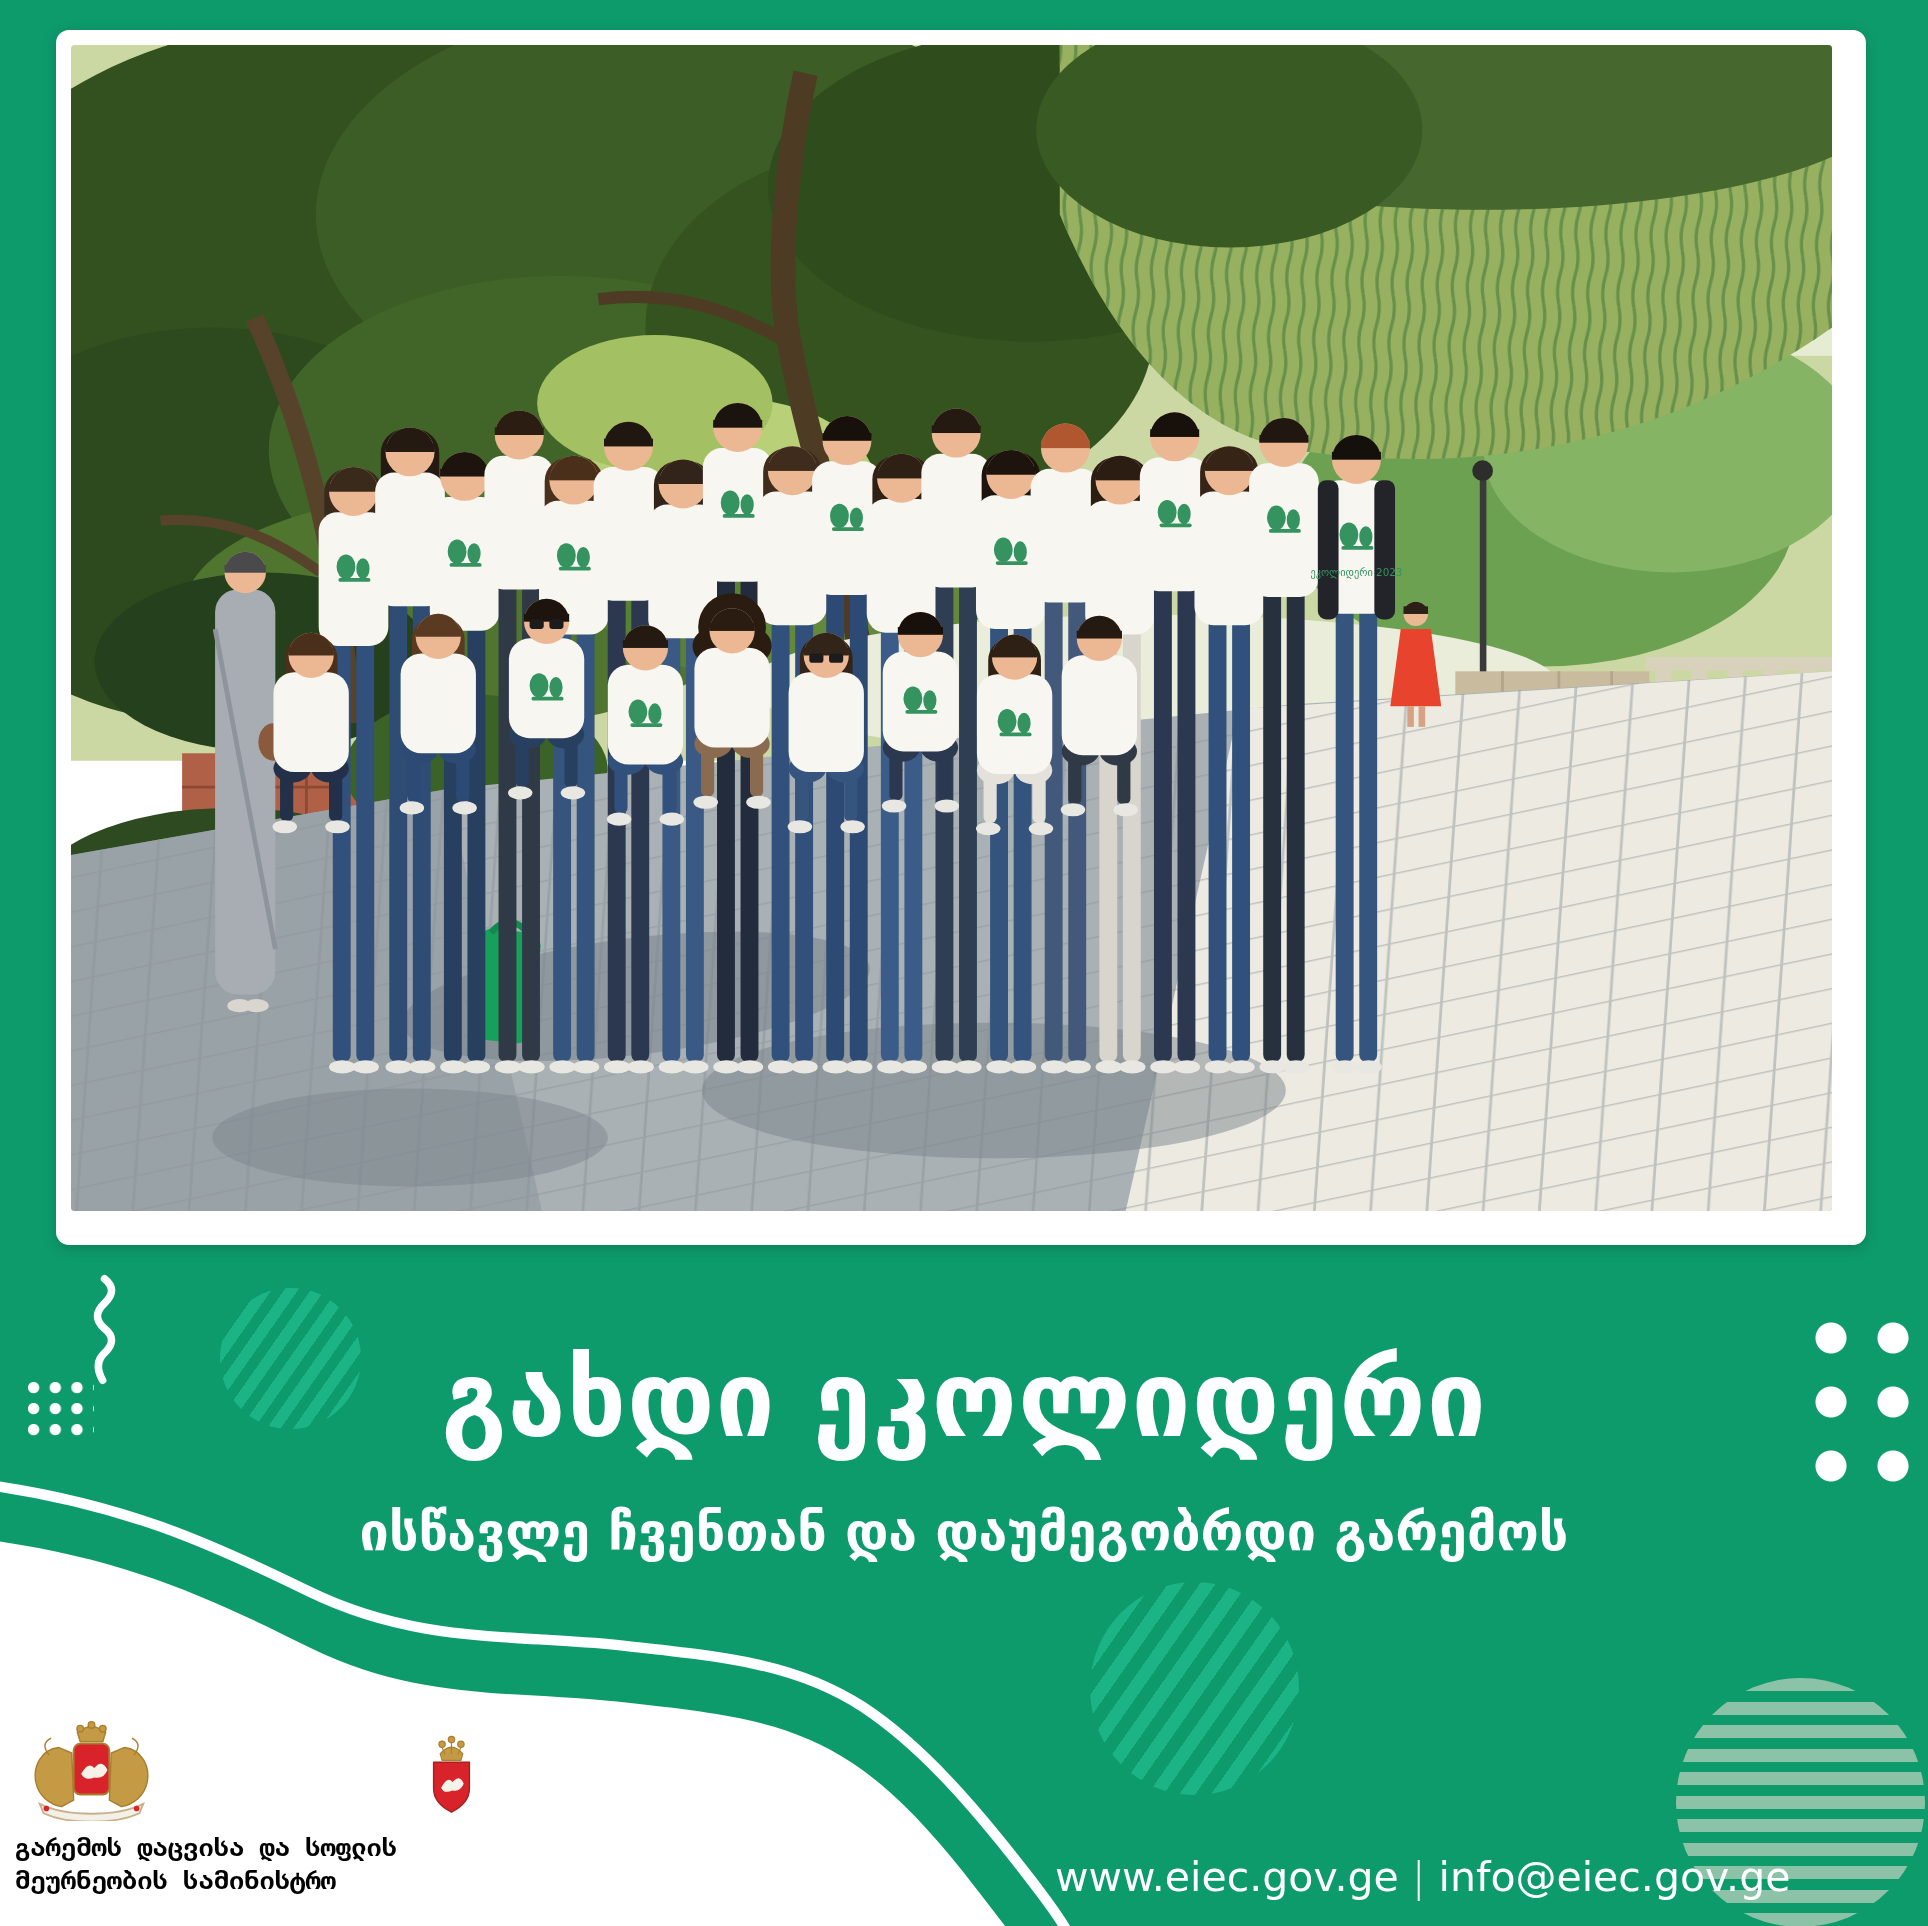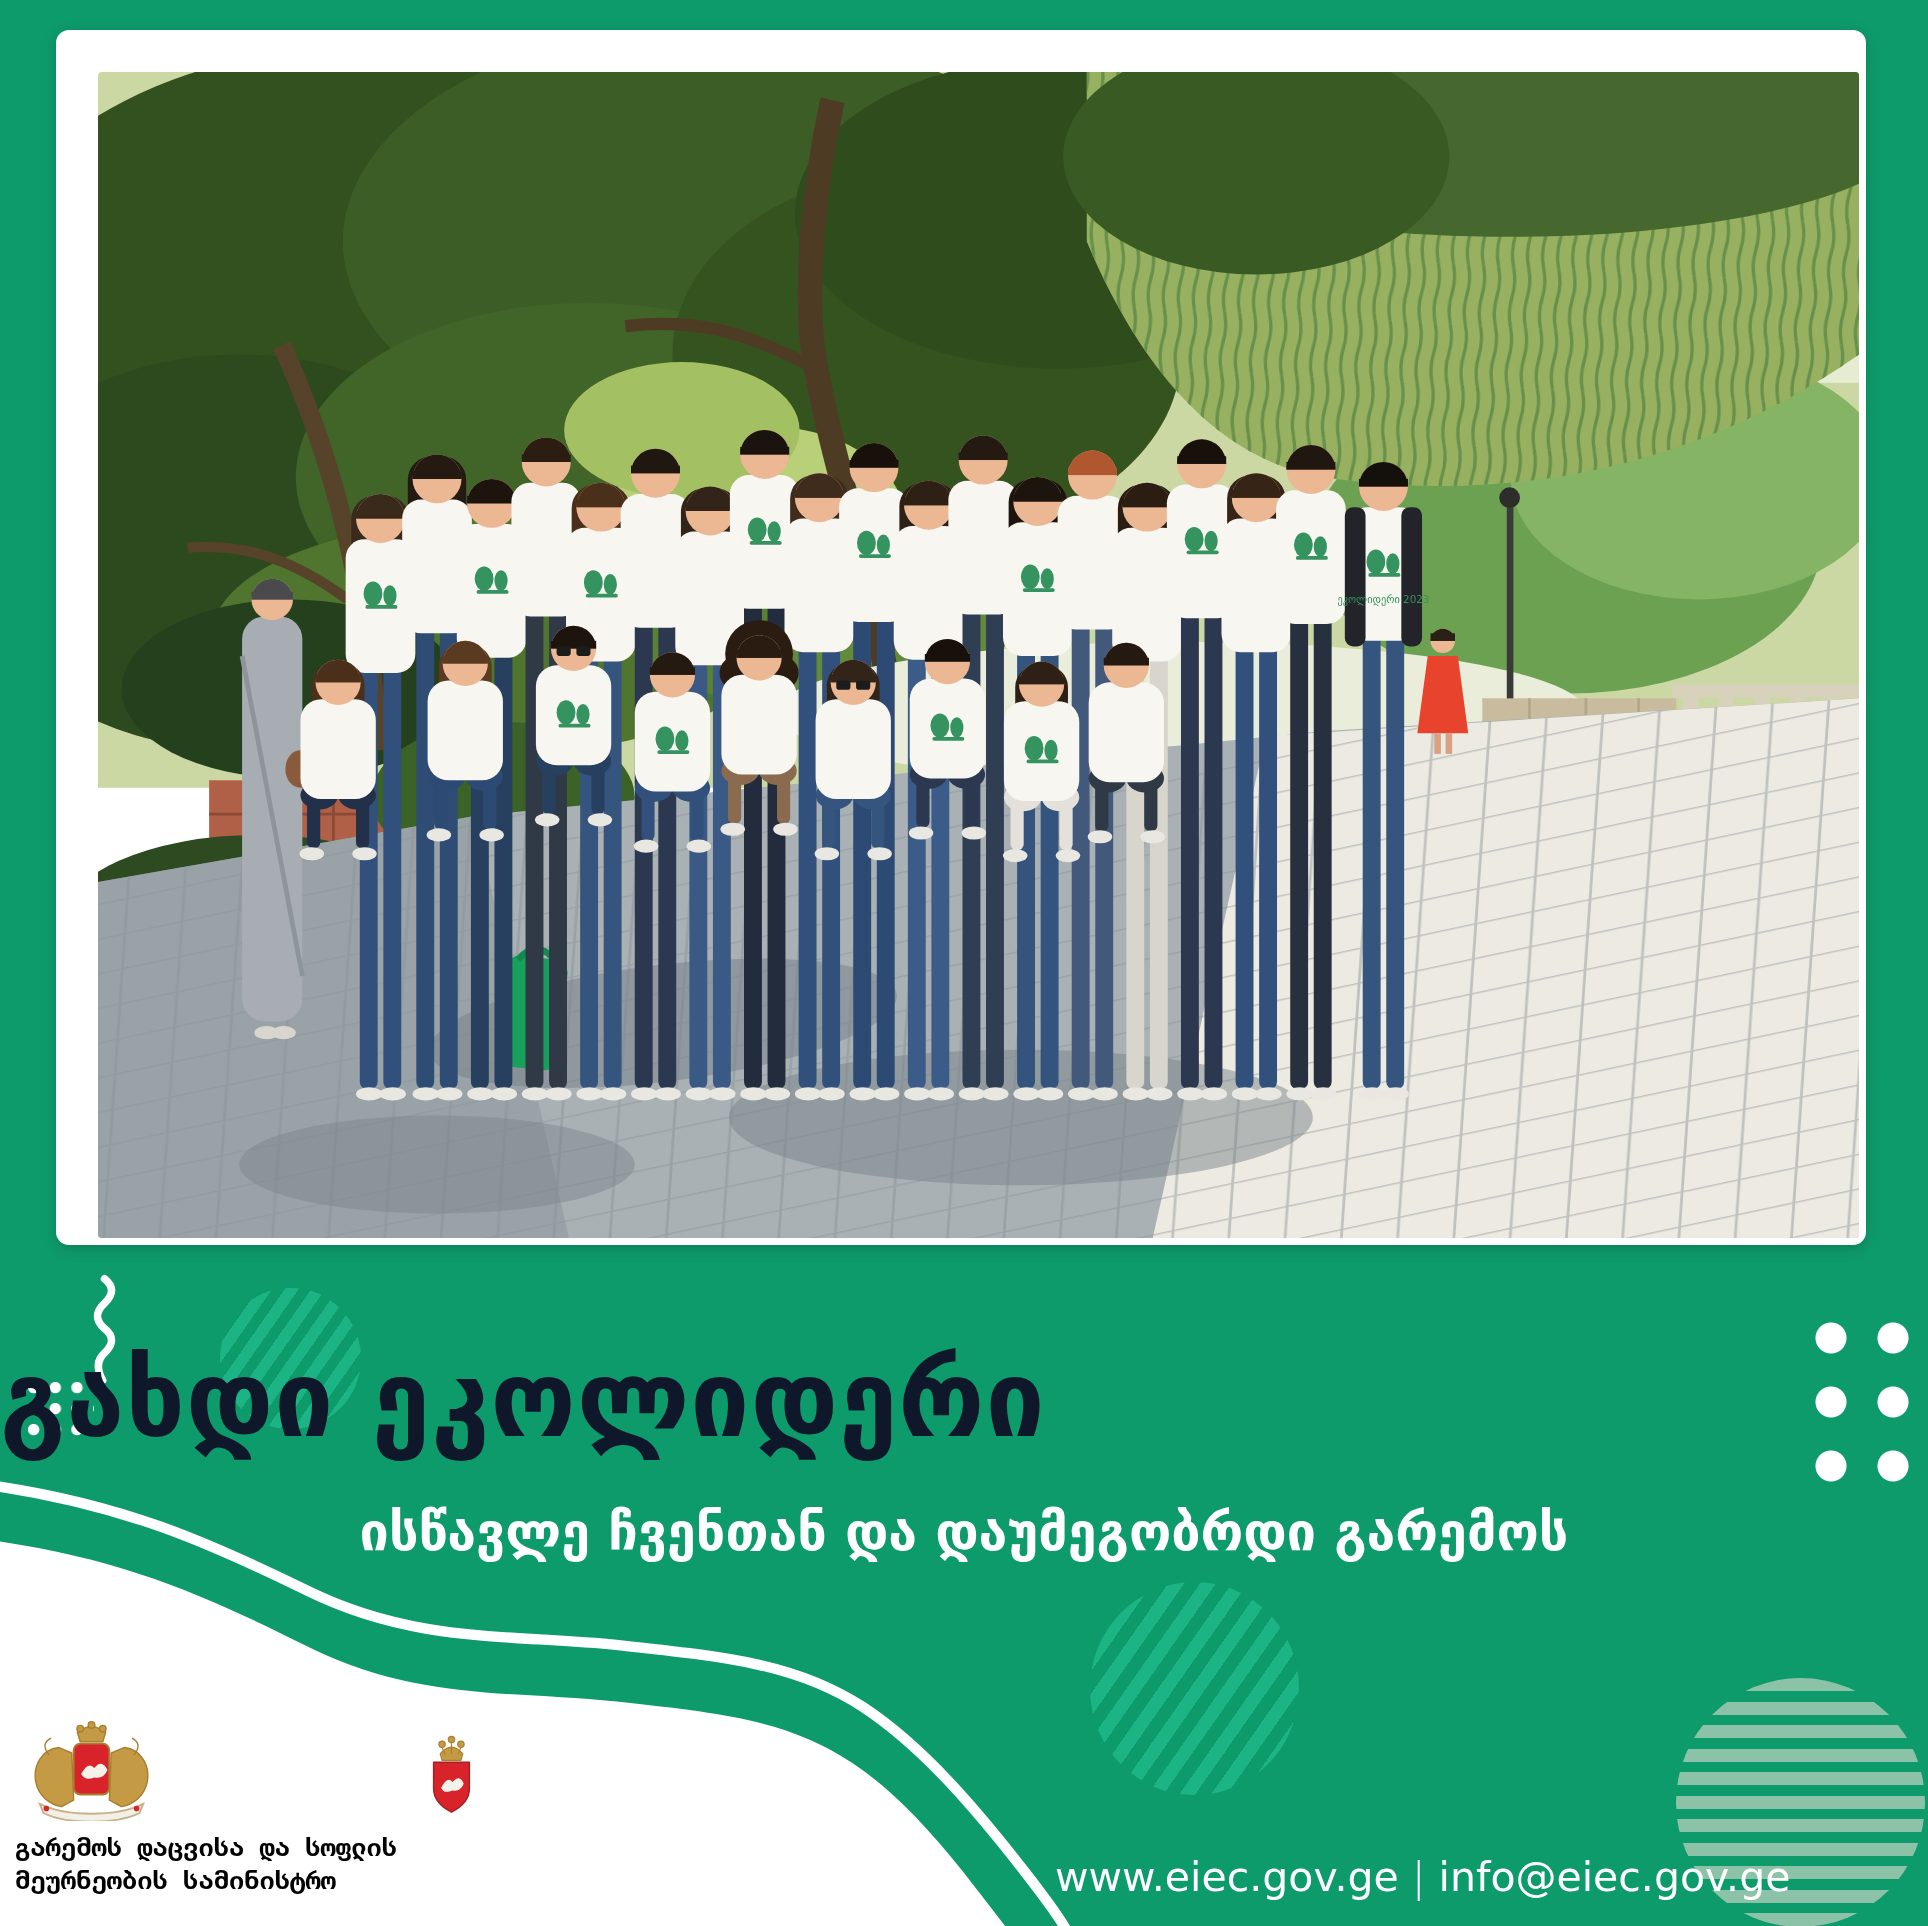--- a/index.html
+++ b/index.html
@@ -8,21 +8,21 @@
     width:1928px;height:1927px;
     background:#0E9B6C;
     overflow:hidden;
     font-family:"DejaVu Sans",sans-serif;
   }
   .abs{position:absolute;}
   
   .photo-frame{
     left:56px;top:30px;width:1810px;height:1215px;
     background:#ffffff;border-radius:13px;
-    box-sizing:border-box;padding:42px;
+    box-sizing:border-box;padding:15px;
     box-shadow:0 3.8px 13px rgba(0,0,0,.18);
   }
   .photo-frame svg{display:block;border-radius:3.8px;}
   
   .squiggle{left:81px;top:1273px;}
   .dots-left{
     left:28px;top:1382px;width:66px;height:62px;
     background-image:radial-gradient(circle at 5.6px 5.6px,#fff 5.2px,transparent 6.1px);
     background-size:21.7px 21px;
   }
@@ -39,22 +39,22 @@
   .circ-mid{
     left:1090px;top:1582px;width:209px;height:213px;
     background:repeating-linear-gradient(125deg,transparent 0 13px,var(--accent) 13px 26px);
   }
   .circ-corner{
     left:1676px;top:1678px;width:249px;height:249px;
     background:repeating-linear-gradient(180deg,var(--pale) 0 13px,transparent 13px 23.5px);
   }
   
   .title{
-    left:0;right:0;top:1260px;
-    font-weight:700;font-size:105px;line-height:1.35;color:#0f172a;
+    left:0;right:0;top:1260px;text-align:center;
+    font-weight:700;font-size:105px;line-height:1.35;color:#ffffff;
     letter-spacing:0.9px;
   }
   .subtitle{
     left:0;right:0;top:1454px;text-align:center;
     font-weight:700;font-size:52px;line-height:1.35;color:#fff;
   }
   .footer{
     left:1055px;top:1853px;width:744px;text-align:left;
     font-weight:400;font-size:41px;color:#ffffff;white-space:nowrap;
   }

